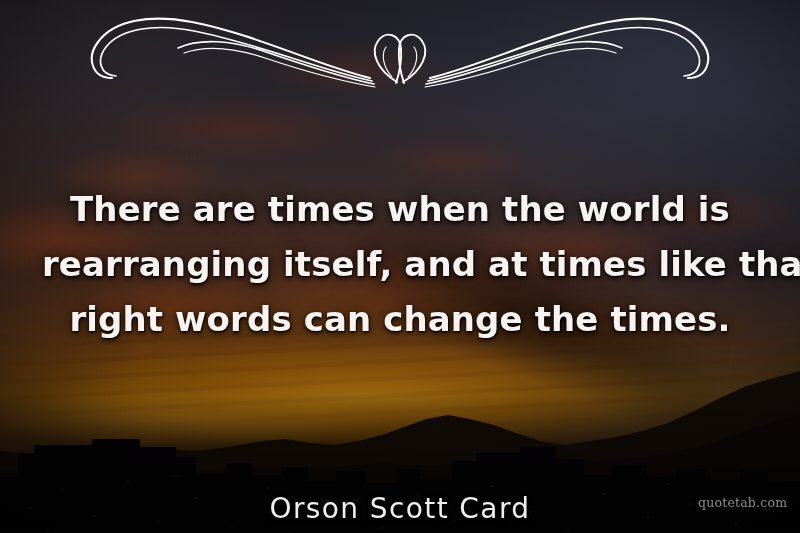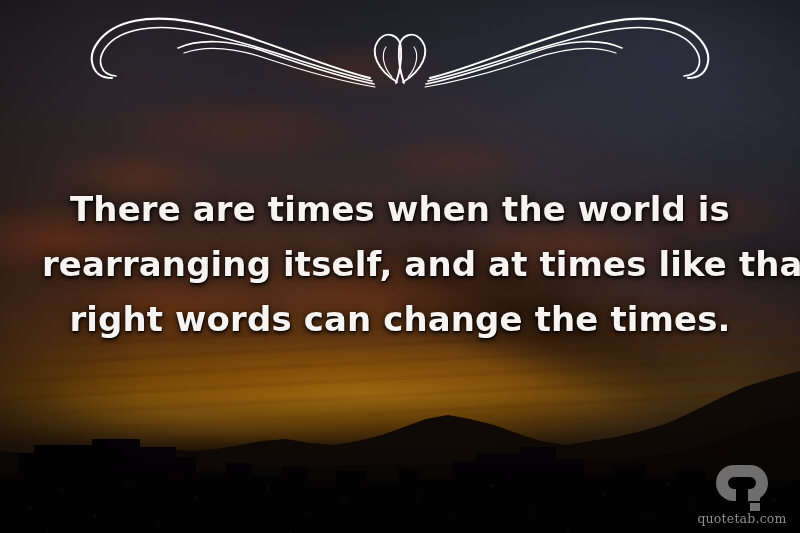--- a/index.html
+++ b/index.html
@@ -265,21 +265,21 @@
     text-shadow: 0 1px 5px rgba(0,0,0,0.95);
   }
 
   
   .watermark {
     position: absolute;
     right: 14px;
     bottom: 8px;
     width: 88px;
     display: flex;
-    flex-direction: column;
+    flex-direction: row;
     align-items: center;
   }
   .wm-mark {
     width: 52px;
     height: 46px;
     display: block;
   }
   .wm-text {
     margin-top: 2px;
     font-family: "DejaVu Serif", serif;
@@ -347,20 +347,21 @@
         <path d="M338,69 C347,59 349,46 344,39" stroke-width="1.1"></path>
       </g>
     </svg>
 
     <div class="quote">
       <span class="quote-line">There are times when the world is</span>
       <span class="quote-line">rearranging itself, and at times like that, the</span>
       <span class="quote-line">right words can change the times.</span>
     </div>
 
+    <div class="author">Orson Scott Card</div>
 
     <div class="watermark">
       <svg class="wm-mark" viewBox="0 0 52 46">
 
         <path fill="#6e6e6e" d="M18,0 H34 A18,18 0 0 1 34,36 H32 V24 H34 A6,6 0 0 0 34,12 H18 A6,6 0 0 0 18,24 H20 V36 H18 A18,18 0 0 1 18,0 Z"></path>
         <rect x="32" y="24" width="12" height="12" fill="#6e6e6e"></rect>
         <rect x="34" y="38" width="10" height="8" fill="#6e6e6e"></rect>
       </svg>
       <div class="wm-text">quotetab.com</div>
     </div>

